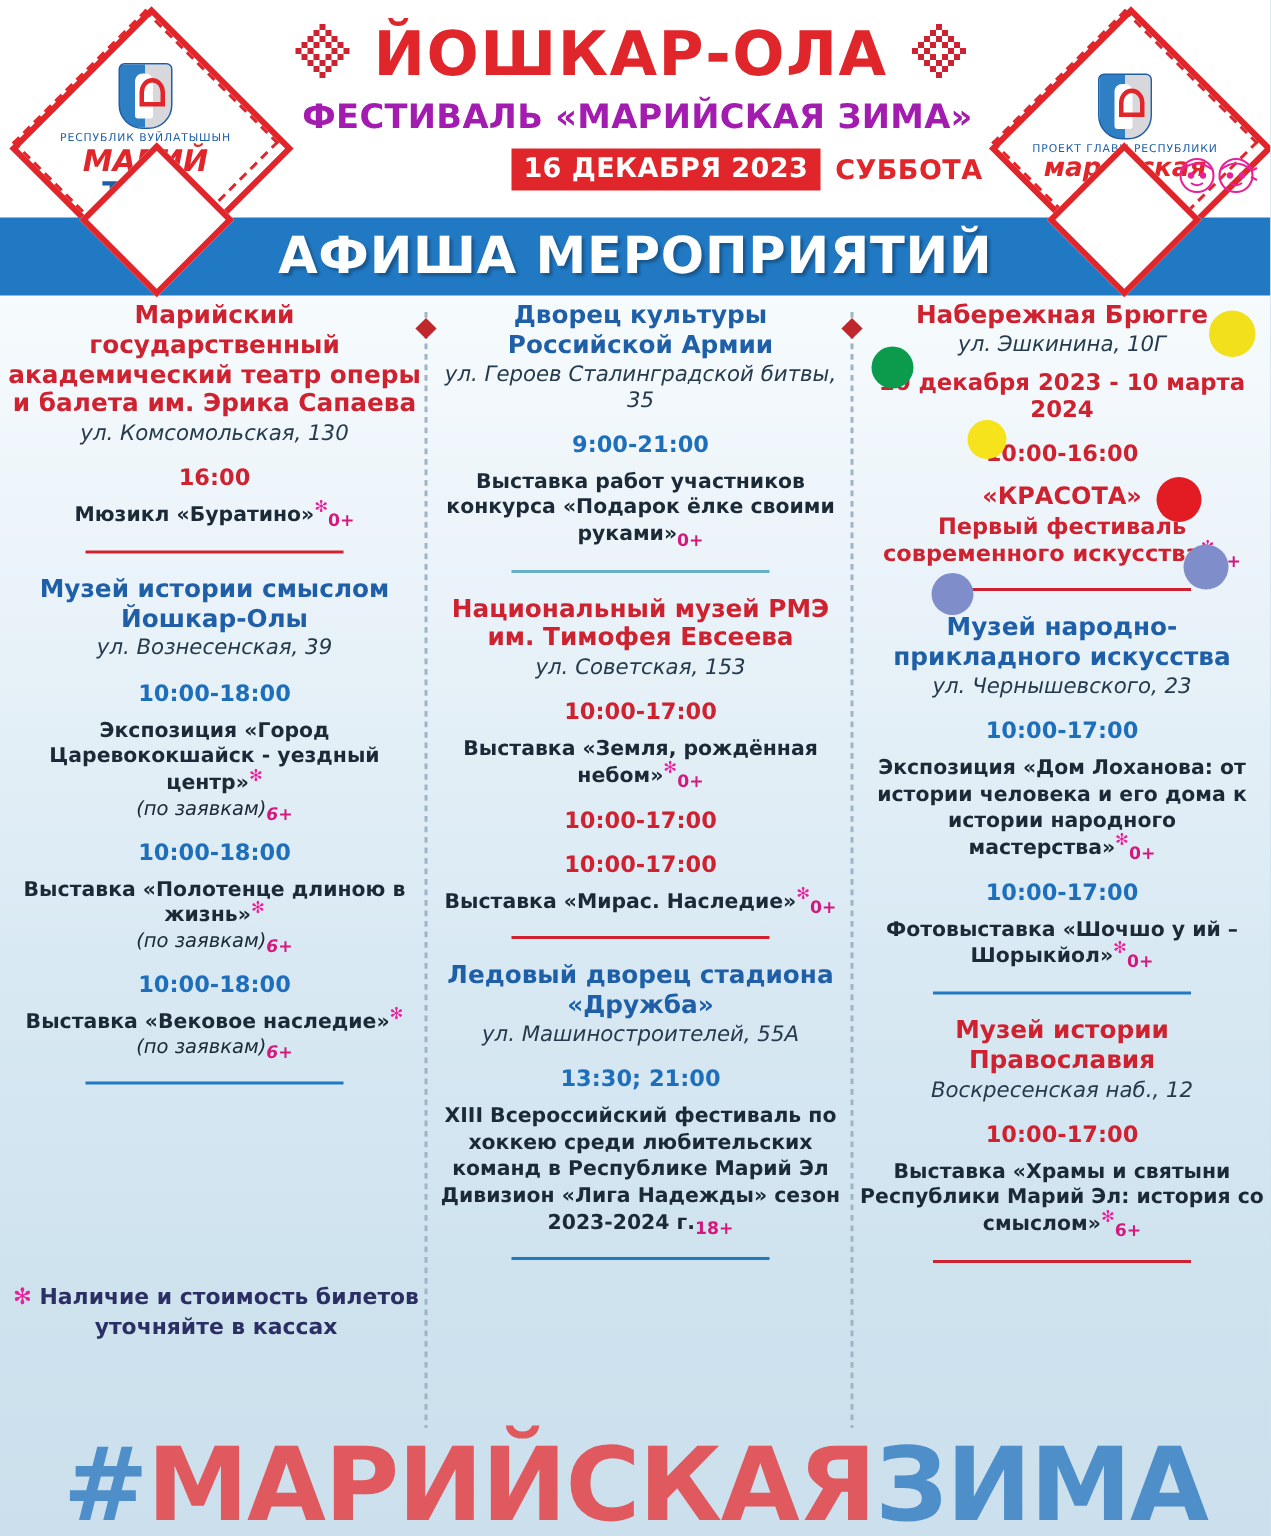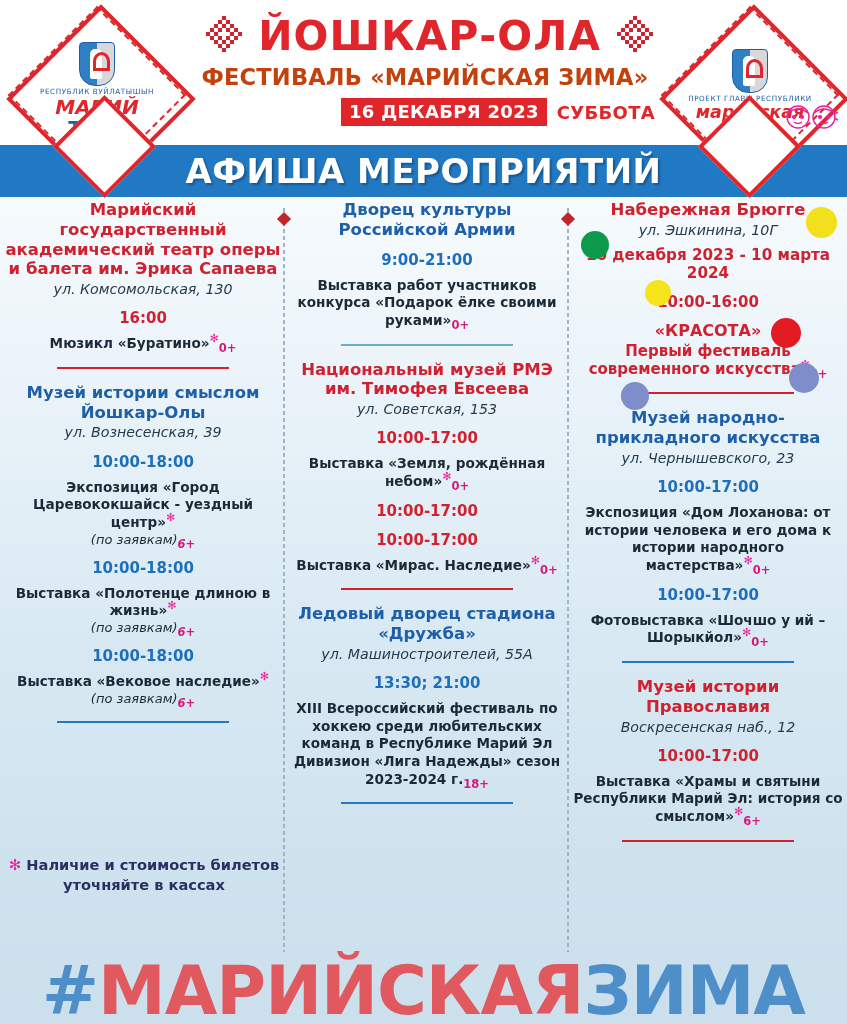--- a/index.html
+++ b/index.html
@@ -9,23 +9,23 @@
     background:#cfe2ee;
   }
   .poster{position:relative;width:847px;height:1024px;overflow:hidden;
     background:linear-gradient(180deg,#ffffff 0%,#f7fbfd 18%,#eaf3f9 38%,#d9e9f3 62%,#cfe3ef 82%,#cbdfec 100%);}
 
   
   .header{position:absolute;left:0;top:0;width:847px;height:145px;background:#ffffff;}
   .hdr-center{position:absolute;left:195px;top:14px;width:460px;text-align:center;}
   .city{font-size:41px;font-weight:bold;color:#e0262b;letter-spacing:1px;
         font-family:"DejaVu Sans", sans-serif;line-height:1;display:inline-block;}
-  .city-row{display:flex;align-items:center;justify-content:flex-end;gap:14px;}
+  .city-row{display:flex;align-items:center;justify-content:flex-start;gap:14px;}
   .orn{display:inline-block;}
-  .fest{margin-top:6px;font-size:22.5px;font-weight:bold;color:#c2410c;letter-spacing:0.2px;
+  .fest{margin-top:6px;font-size:22.5px;font-weight:bold;color:#a21caf;letter-spacing:0.2px;
         font-family:"DejaVu Sans", sans-serif;}
   .dateline{margin-top:8px;display:flex;justify-content:flex-end;align-items:center;gap:0;}
   .date-badge{background:#e0262b;color:#ffffff;font-weight:bold;font-size:18px;padding:3px 8px 4px 8px;
         font-family:"DejaVu Sans", sans-serif;letter-spacing:0.3px;}
   .date-day{color:#e0262b;font-weight:bold;font-size:18px;padding-left:10px;
         font-family:"DejaVu Sans", sans-serif;letter-spacing:0.3px;}
 
   
   .logo{position:absolute;width:178px;height:178px;}
   .logo.left{left:8px;top:6px;}
@@ -269,20 +269,21 @@
           <div class="v-note">(по заявкам)<sub class="age">6+</sub></div>
           <div class="v-time blue">10:00-18:00</div>
           <div class="v-ev">Выставка «Вековое наследие»<sup class="star">✻</sup></div>
           <div class="v-note">(по заявкам)<sub class="age">6+</sub></div>
         </div>
         <div class="hr blue"></div>
       </div>
     <div class="col c2" id="col2">
         <div class="venue">
           <div class="v-name blue">Дворец культуры Российской Армии</div>
+          <div class="v-addr">ул. Героев Сталинградской битвы, 35</div>
           <div class="v-time blue">9:00-21:00</div>
           <div class="v-ev">Выставка работ участников конкурса «Подарок ёлке своими руками»<sub class="age">0+</sub></div>
         </div>
         <div class="hr teal"></div>
         <div class="venue">
           <div class="v-name red">Национальный музей РМЭ им. Тимофея Евсеева</div>
           <div class="v-addr">ул. Советская, 153</div>
           <div class="v-time red">10:00-17:00</div>
           <div class="v-ev">Выставка «Земля, рождённая небом»<sup class="star">✻</sup><sub class="age">0+</sub></div>
           <div class="v-time red">10:00-17:00</div>

